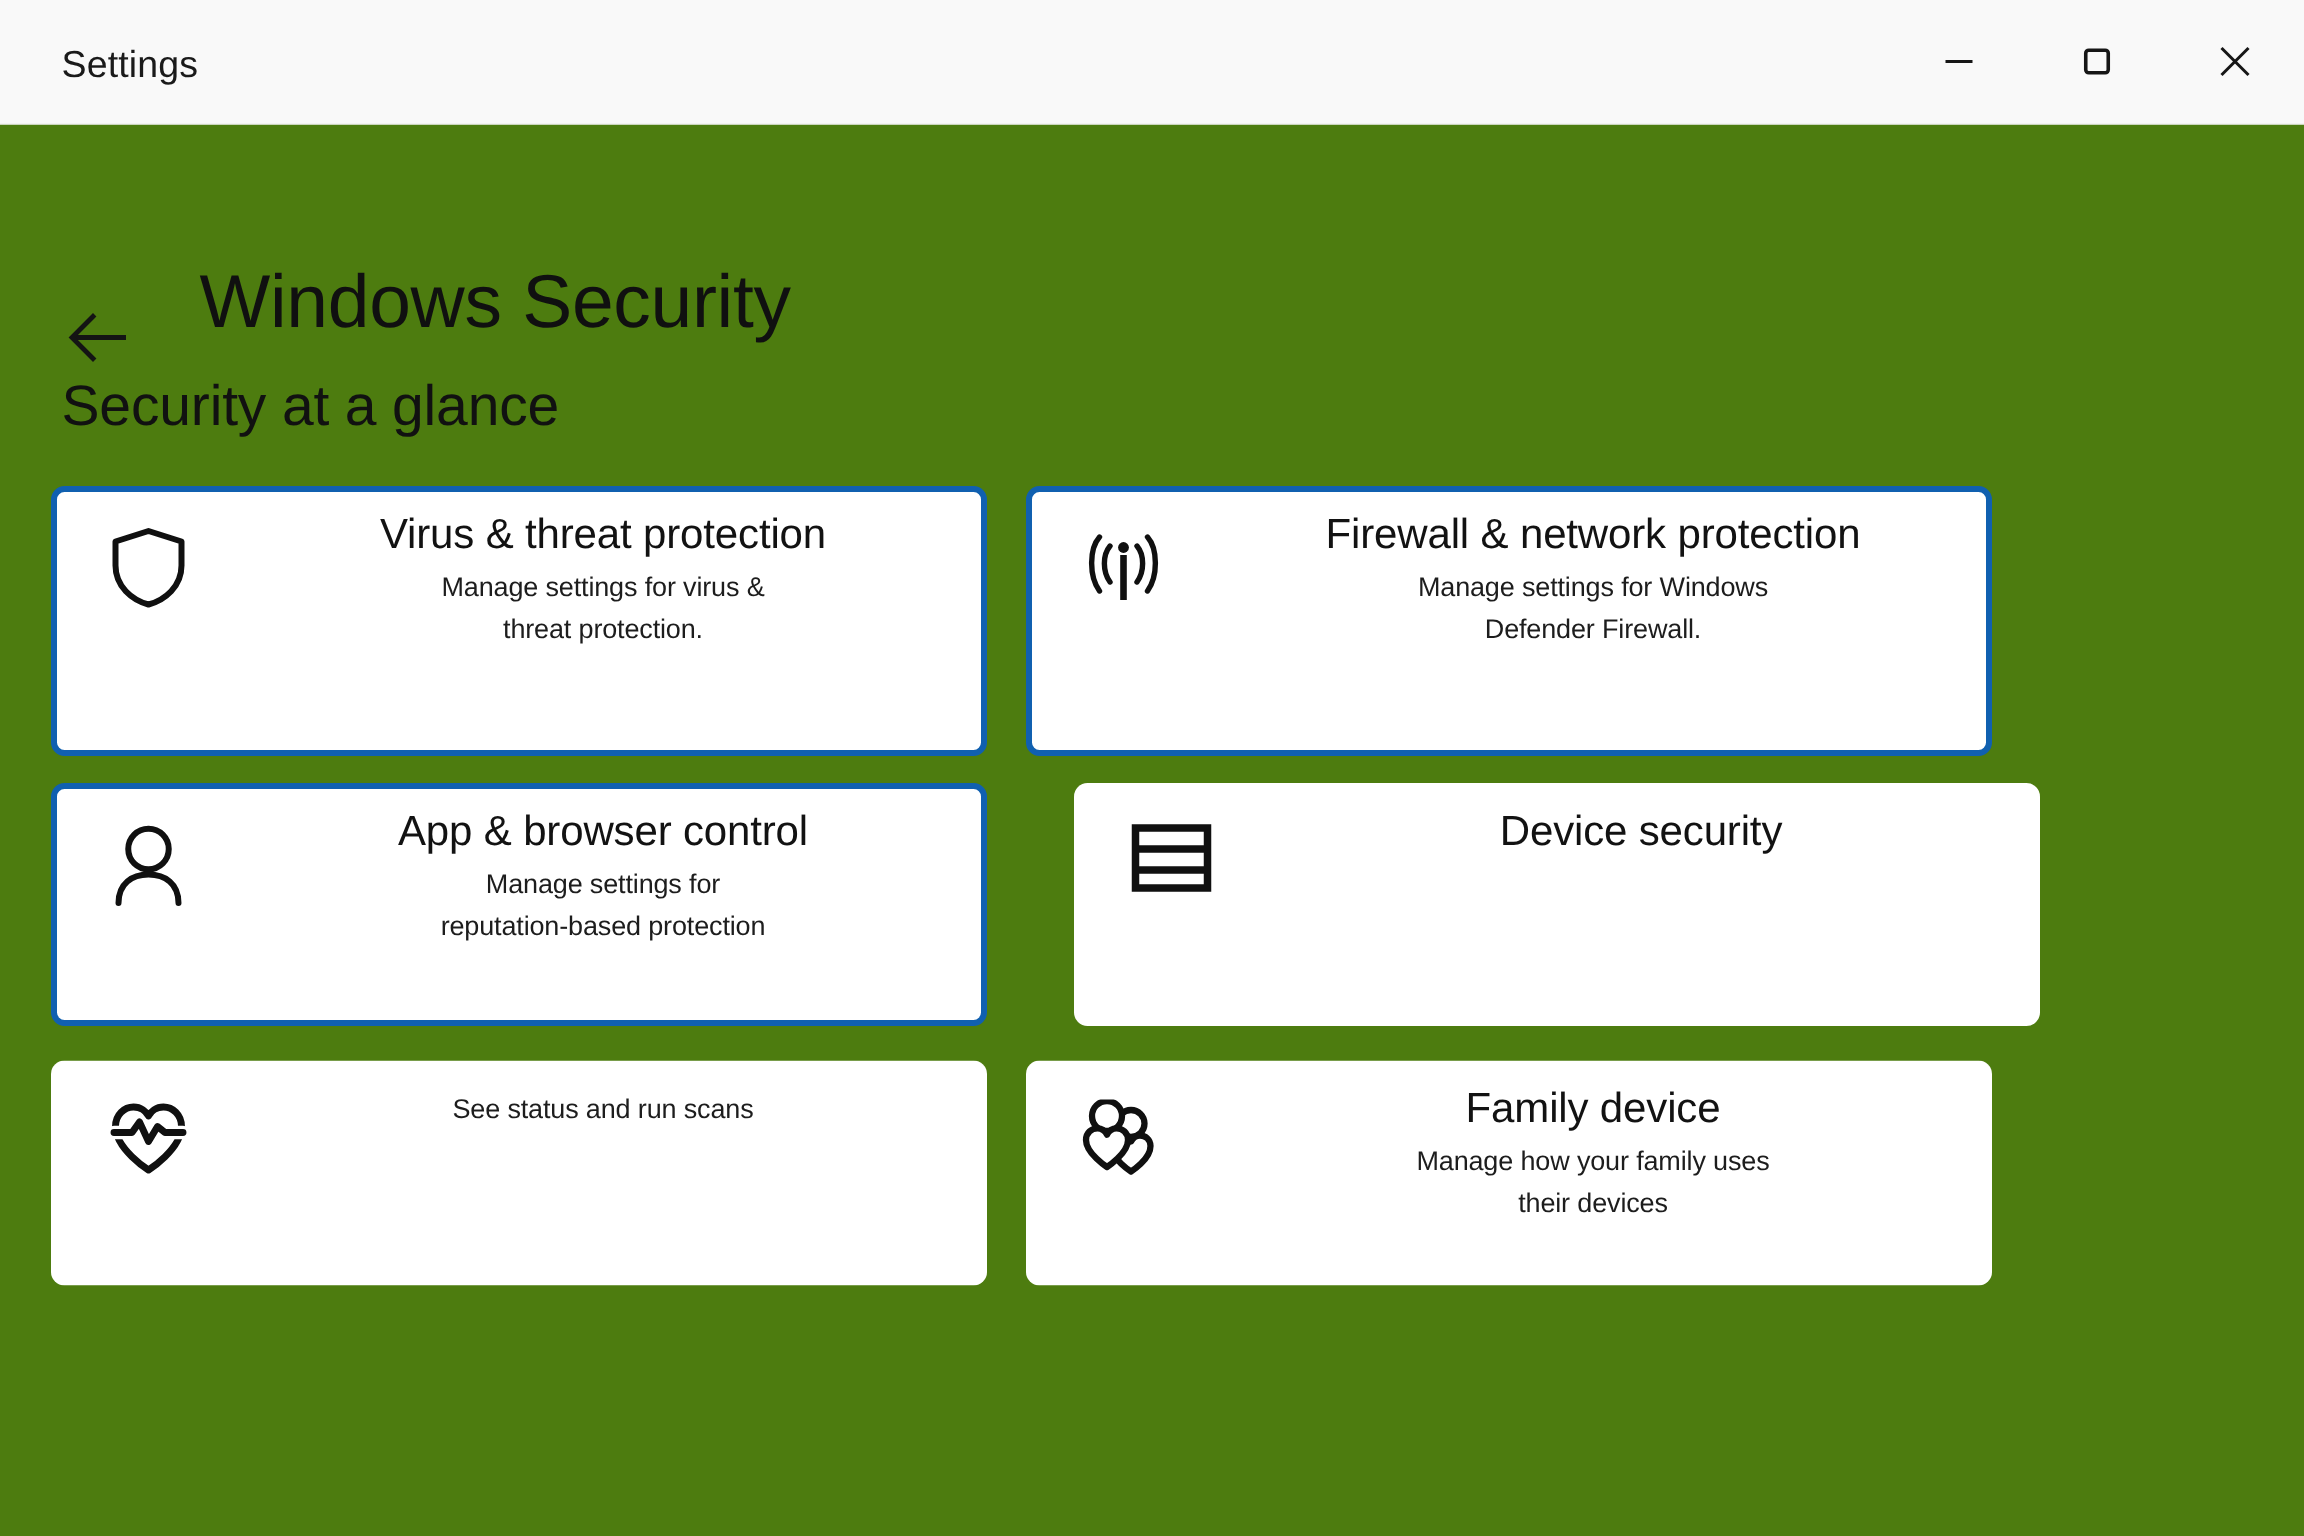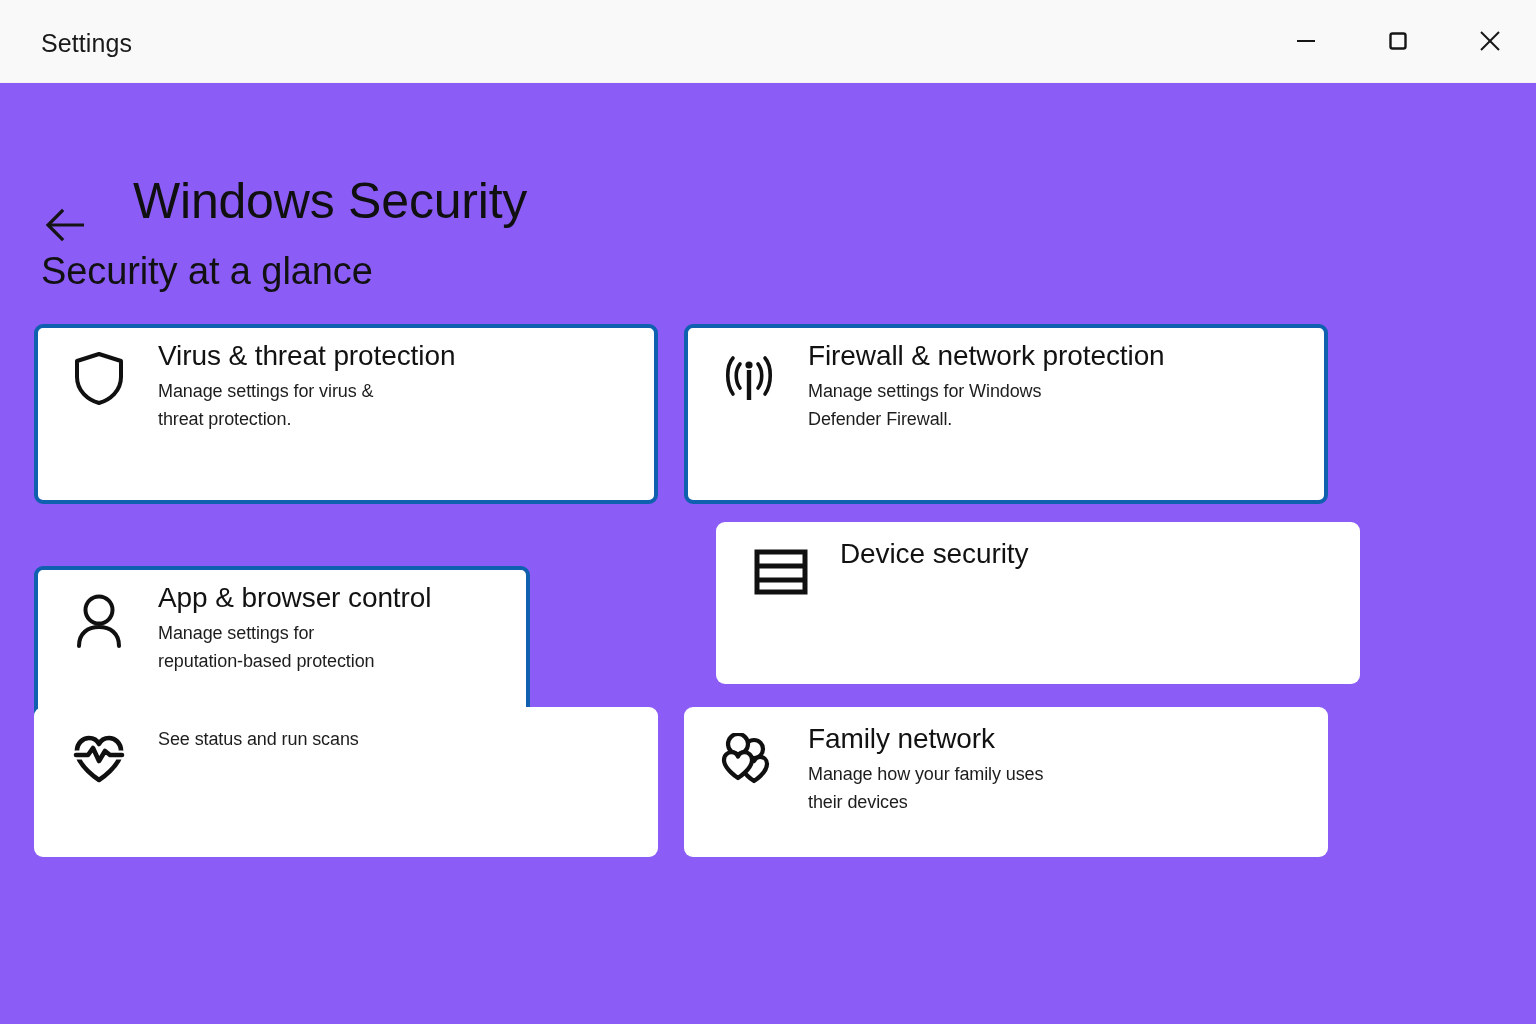--- a/index.html
+++ b/index.html
@@ -9,21 +9,22 @@
     height: 1024px;
     overflow: hidden;
     background: #ffffff;
     font-family: "Liberation Sans", sans-serif;
   }
 
   #app {
     position: relative;
     width: 1536px;
     height: 1024px;
-    background: #8b5cf6;
+    background: #4d7c0f;
+    text-align: center;
   }
 
   
   .titlebar {
     position: absolute;
     top: 0; left: 0;
     width: 1536px;
     height: 83px;
     background: #f9f9f9;
     border-bottom: 1px solid #f2f2f2;
@@ -126,21 +127,21 @@
     border-radius: 9px;
     padding: 0;
   }
   .tile.highlighted {
     border-color: #1060b0;
   }
 
   
   .tile.t-virus    { left: 34px;  top: 2px;   width: 624px; height: 180px; }
   .tile.t-firewall { left: 684px; top: 2px;   width: 644px; height: 180px; }
-  .tile.t-app      { left: 34px;  top: 200px; width: 496px; height: 162px; margin-top: 44px; }
+  .tile.t-app      { left: 34px;  top: 200px; width: 624px; height: 162px; }
   .tile.t-device   { left: 716px; top: 200px; width: 644px; height: 162px; }
   .tile.t-perf     { left: 34px;  top: 385px; width: 624px; height: 150px; }
   .tile.t-family   { left: 684px; top: 385px; width: 644px; height: 150px; }
 
   .tile-inner {
     position: relative;
     width: 100%;
     height: 100%;
   }
 
@@ -313,21 +314,21 @@
       <div class="tile-inner">
         <div class="tile-icon">
           <svg width="56" height="52" viewBox="0 0 56 52">
             <circle cx="33" cy="16" r="9" fill="none" stroke="#101010" stroke-width="4.2"></circle>
             <path d="M33 48 C33 48 20 40 20 31 C20 26.5 23.5 24 27 24 C30 24 32 26 33 28 C34 26 36 24 39 24 C42.5 24 46 26.5 46 31 C46 40 33 48 33 48 Z" fill="#ffffff" stroke="#101010" stroke-width="4.2" stroke-linejoin="round"></path>
             <circle cx="17" cy="11" r="10" fill="#ffffff" stroke="#101010" stroke-width="4.2"></circle>
             <path d="M17 45 C17 45 3 36 3 27 C3 22 6.8 19.2 10.6 19.2 C13.9 19.2 16 21.4 17 23.5 C18 21.4 20.1 19.2 23.4 19.2 C27.2 19.2 31 22 31 27 C31 36 17 45 17 45 Z" fill="#ffffff" stroke="#101010" stroke-width="4.2" stroke-linejoin="round"></path>
           </svg>
         </div>
         <div class="tile-text">
-          <div class="tile-title">Family network</div>
+          <div class="tile-title">Family device</div>
           <div class="tile-desc">Manage how your family uses
 their devices</div>
         </div>
       </div>
     </div>
 
   </div>
 </div>
 
 </body></html>

